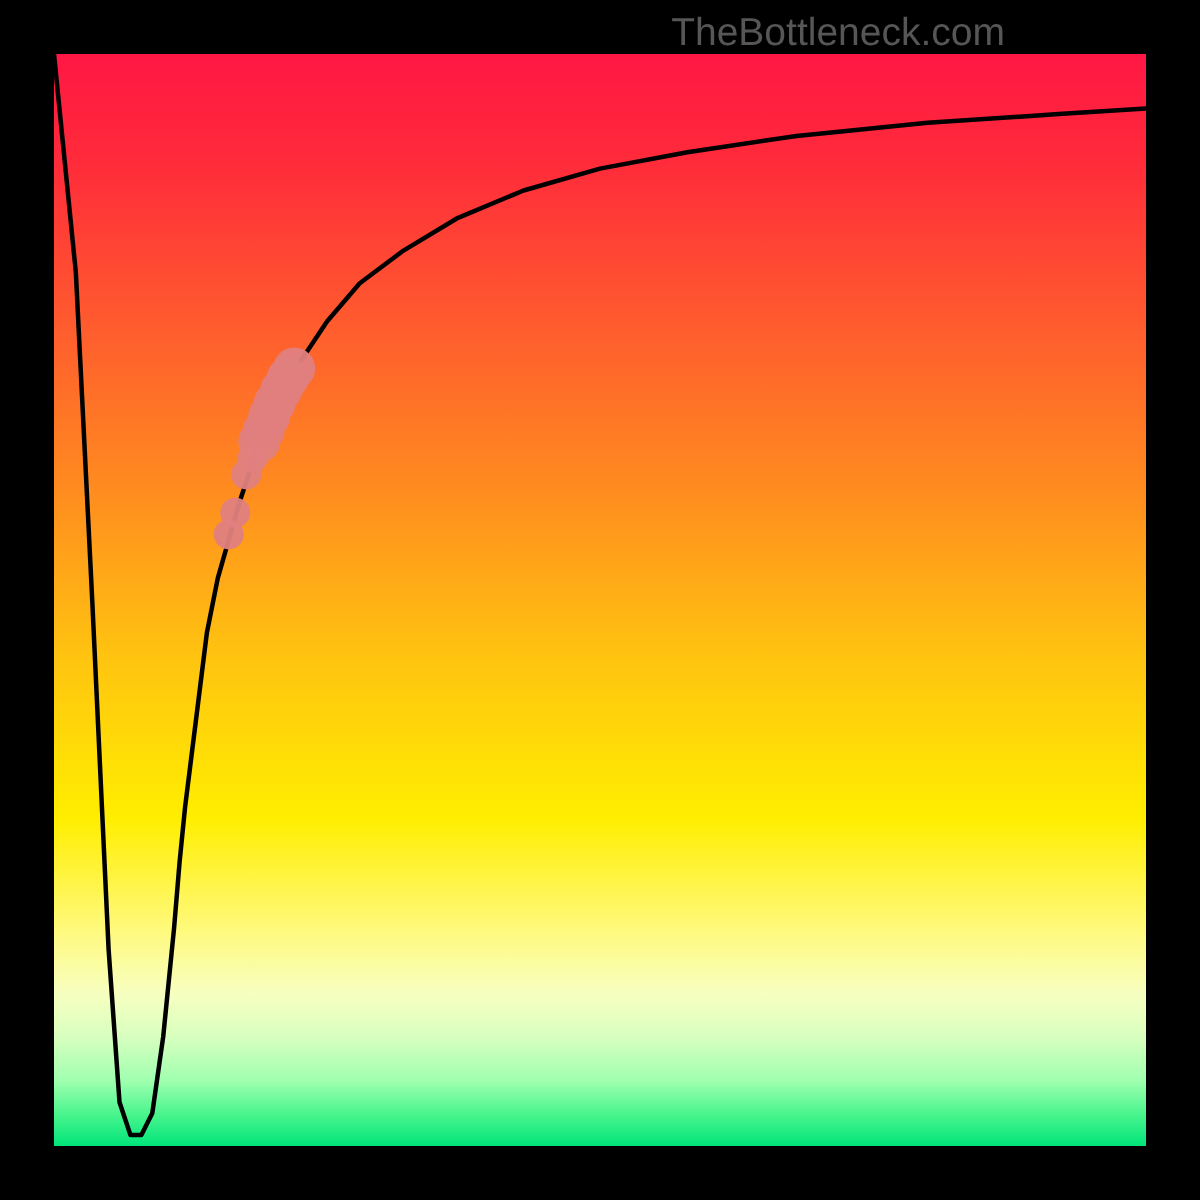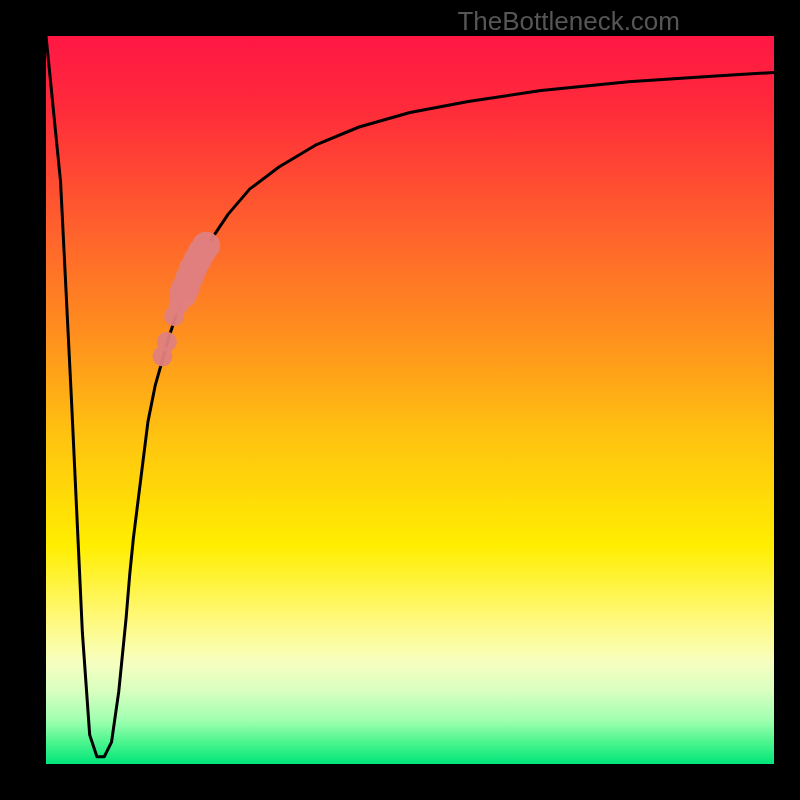--- a/index.html
+++ b/index.html
@@ -7,21 +7,20 @@
     padding: 0;
     width: 800px;
     height: 800px;
     overflow: hidden;
     background: #000;
   }
   .container {
     position: relative;
     width: 688px;
     height: 800px;
-    padding-left: 10px;
   }
   .watermark {
     position: absolute;
     top: 6px;
     right: 18px;
     font-family: Arial, Helvetica, sans-serif;
     font-size: 26px;
     font-weight: 400;
     color: #565656;
     letter-spacing: 0px;

